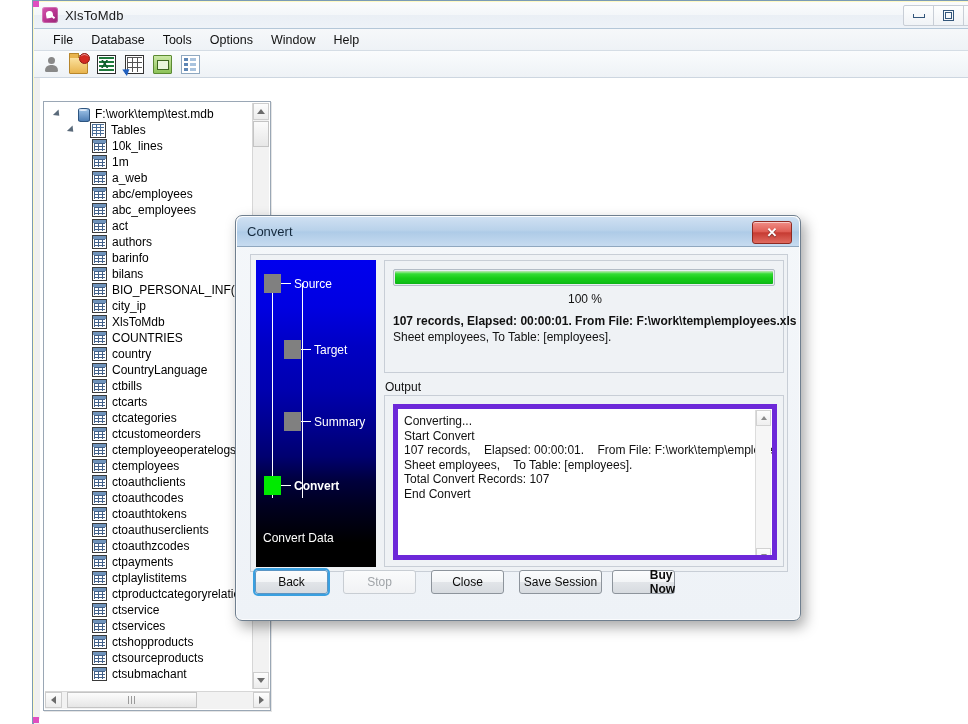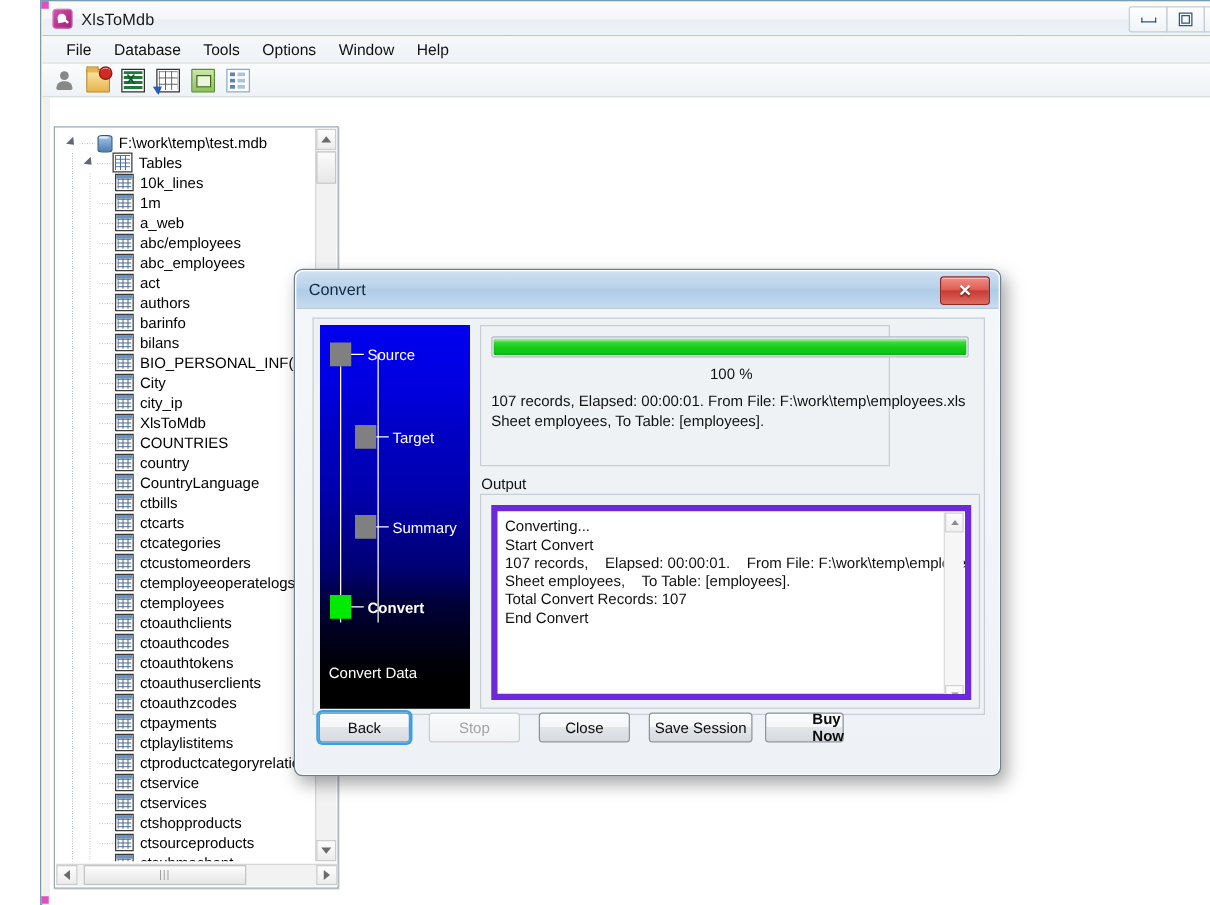--- a/index.html
+++ b/index.html
@@ -490,21 +490,21 @@
     position:absolute; background:#ffffff; width:1px;
   }
   #convert-data-label {
     position:absolute; left:7px; top:271px;
     color:#fff; font-size:12px;
   }
 
   
   #progress-box {
     position:absolute; left:133px; top:5px;
-    width:328px; height:113px;
+    width:400px; height:113px;
     background:#eff2f5;
     border:1px solid #c8ced6;
     box-sizing:border-box;
   }
   #progress-bar-outer {
     position:absolute; left:8px; top:8px;
     width:382px; height:17px;
     background:#e9edf1;
     border:1px solid #b3bcc6;
     border-radius:2px;
@@ -520,21 +520,21 @@
   #progress-pct {
     position:absolute; left:0; top:31px;
     width:400px; text-align:center;
     font-size:12px; color:#111;
   }
   .prog-line {
     position:absolute; left:8px;
     font-size:12px; color:#111;
     white-space:nowrap;
   }
-  #prog-line1 { top:53px; }
+  #prog-line1 { top:53px;font-weight:bold; }
   #prog-line2 { top:69px; }
 
   
   #output-label {
     position:absolute; left:134px; top:125px;
     font-size:12px; color:#111;
   }
   #output-box {
     position:absolute; left:133px; top:140px;
     width:400px; height:172px;
@@ -743,27 +743,20 @@
               <span class="dotline"></span>
               <span class="ic-table"></span>
               <span class="tlabel">bilans</span>
             </div>
             <div class="tnode">
               <span class="indent"></span>
               <span class="indent"></span>
               <span class="dotline"></span>
               <span class="ic-table"></span>
               <span class="tlabel">BIO_PERSONAL_INF(</span>
-            </div>
-            <div class="tnode">
-              <span class="indent"></span>
-              <span class="indent"></span>
-              <span class="dotline"></span>
-              <span class="ic-table"></span>
-              <span class="tlabel">City</span>
             </div>
             <div class="tnode">
               <span class="indent"></span>
               <span class="indent"></span>
               <span class="dotline"></span>
               <span class="ic-table"></span>
               <span class="tlabel">city_ip</span>
             </div>
             <div class="tnode">
               <span class="indent"></span>

